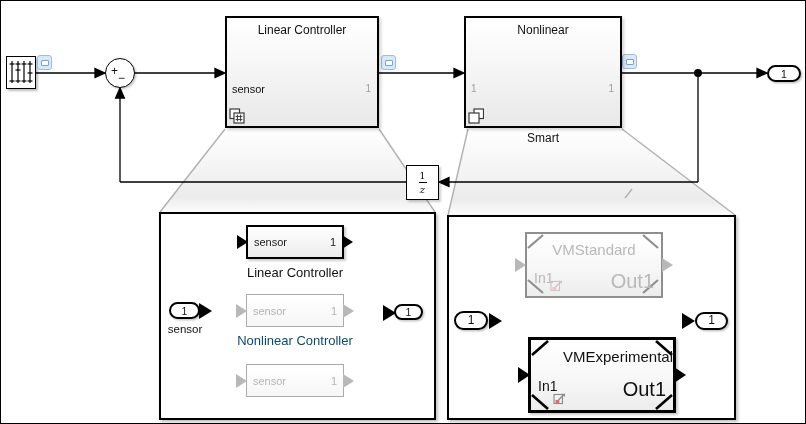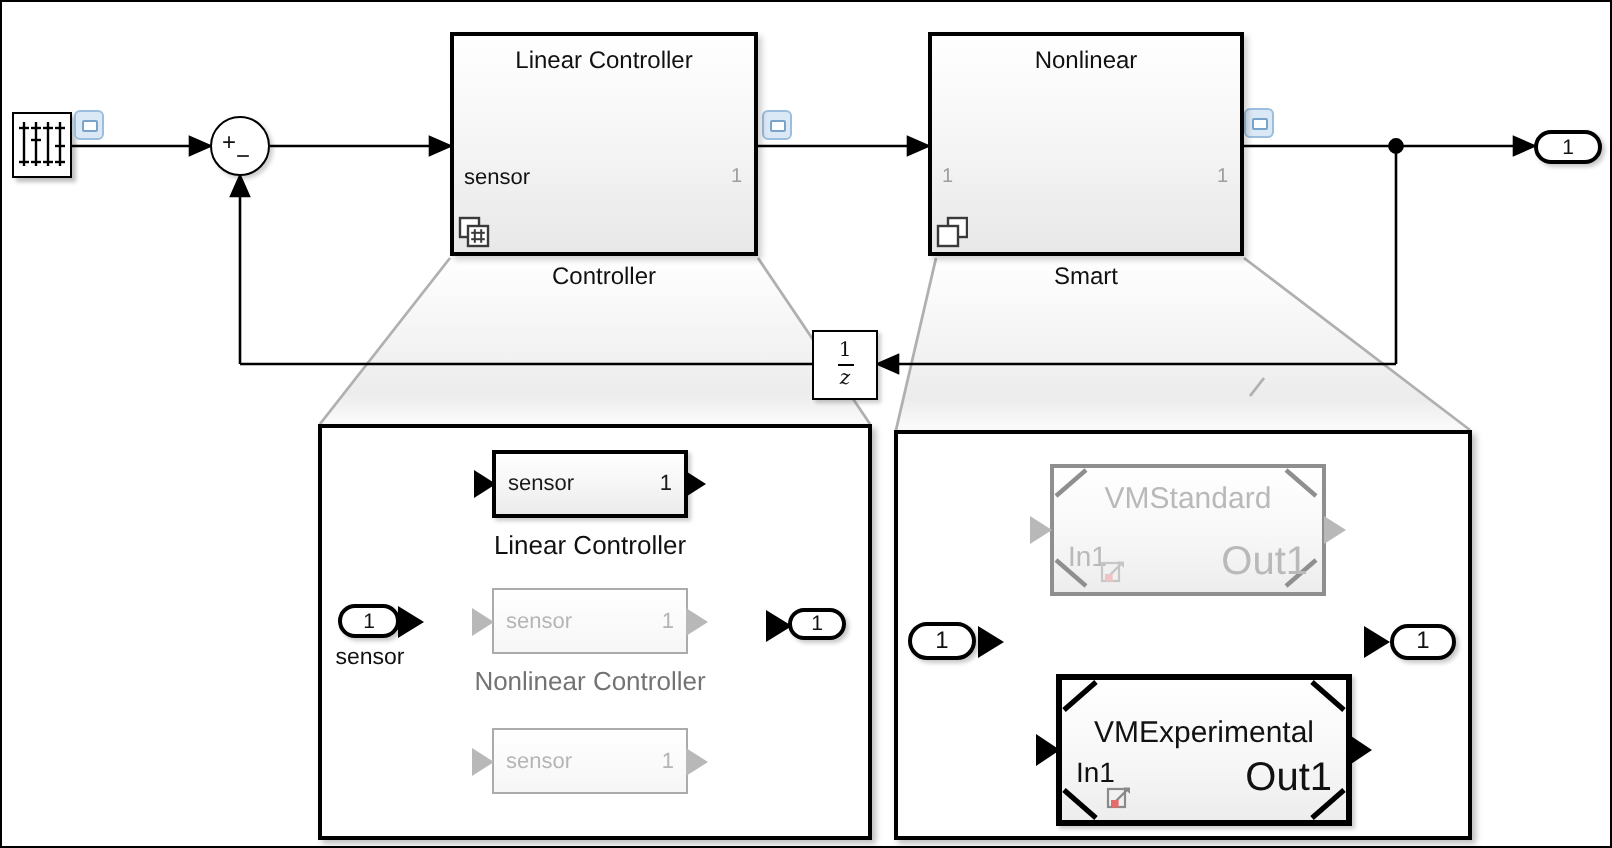--- a/index.html
+++ b/index.html
@@ -43,21 +43,21 @@
   .choice {
     position:absolute; background:linear-gradient(180deg,#ffffff 0%,#f6f6f6 50%,#ebebeb 100%);
     border:2.5px solid #000; box-shadow:1.5px 1.5px 2px rgba(0,0,0,0.2);
   }
   .choice.inactive { border:1.6px solid #ababab; box-shadow:none;
     background:linear-gradient(180deg,#ffffff 0%,#f6f6f6 100%); }
   .choice .in-lbl { position:absolute; left:6px; top:50%; transform:translateY(-50%); font-size:11px; color:#1a1a1a; }
   .choice .out-lbl { position:absolute; right:6px; top:50%; transform:translateY(-50%); font-size:11px; color:#1a1a1a; }
   .choice.inactive .in-lbl, .choice.inactive .out-lbl { color:#b5b5b5; }
   .choice-label { position:absolute; text-align:center; font-size:13px; color:#111; white-space:nowrap; }
-  .choice-label.inactive { color:#737373; }
+  .choice-label.inactive { color:#0c4a6e; }
 
   .mdl {
     position:absolute; background:linear-gradient(180deg,#ffffff 0%,#f7f7f7 55%,#ededed 100%);
     border:3px solid #000; box-shadow:1.5px 1.5px 2px rgba(0,0,0,0.2);
   }
   .mdl.inactive { border:2px solid #8f8f8f; box-shadow:none; }
   .mdl .mtitle { position:absolute; top:7px; left:0; right:0; text-align:center; font-size:15px; color:#111; white-space:nowrap; }
   .mdl .min { position:absolute; left:7px; top:36px; font-size:14px; color:#111; }
   .mdl .mout { position:absolute; right:7px; top:36px; font-size:20px; color:#111; }
   .mdl.inactive .mtitle, .mdl.inactive .min, .mdl.inactive .mout { color:#b9b9b9; }
@@ -190,21 +190,20 @@
       <rect x="1" y="1" width="9.5" height="9.5" fill="#fff" stroke="#3a3a3a" stroke-width="1.2"></rect>
       <rect x="5" y="5" width="10" height="10" fill="#fff" stroke="#3a3a3a" stroke-width="1.2"></rect>
       <g stroke="#3a3a3a" stroke-width="1">
         <line x1="6.6" y1="8.4" x2="13.4" y2="8.4"></line>
           <line x1="6.6" y1="11.6" x2="13.4" y2="11.6"></line>
         <line x1="8.4" y1="6.6" x2="8.4" y2="13.4"></line>
           <line x1="11.6" y1="6.6" x2="11.6" y2="13.4"></line>
       </g>
     </svg>
   </div>
-  <div class="name-label" style="left:224px; top:130px; width:154px;">Controller</div>
 
   <div class="blk" style="left:463px; top:15px; width:158px; height:112px;">
     <span class="title">Nonlinear</span>
     <span class="plabel gray" style="left:5px; top:65px; font-size:10px;">1</span>
     <span class="plabel gray" style="right:6px; top:65px; font-size:10px;">1</span>
     <svg class="badge-svg" style="left:2px; bottom:2px;" width="16" height="16" viewBox="0 0 16 16">
       <rect x="6" y="1" width="9.5" height="9.5" fill="#fff" stroke="#3a3a3a" stroke-width="1.2"></rect>
       <rect x="1" y="5" width="10" height="10" fill="#fff" stroke="#3a3a3a" stroke-width="1.2"></rect>
     </svg>
   </div>
@@ -285,21 +284,21 @@
       <svg width="142" height="70" viewBox="0 0 142 70" style="position:absolute; left:0; top:0;">
         <g stroke="#000" stroke-width="2.6">
           <line x1="17" y1="1" x2="1" y2="15"></line>
             <line x1="125" y1="1" x2="141" y2="15"></line>
           <line x1="1" y1="55" x2="17" y2="69"></line>
             <line x1="125" y1="69" x2="141" y2="55"></line>
         </g>
       </svg>
       <span class="tri" style="left:-13px; top:50%; margin-top:-8px; border-top-width:8px; border-bottom-width:8px; border-left-width:12px;"></span>
       <span class="tri" style="right:-13px; top:50%; margin-top:-8px; border-top-width:8px; border-bottom-width:8px; border-left-width:12px;"></span>
-      <span class="mtitle" style="top:18px;">VMExperimental</span>
+      <span class="mtitle" style="top:8px;text-align:right;">VMExperimental</span>
       <span class="min" style="top:38px;">In1</span>
       <span class="mout" style="top:38px;">Out1</span>
       <svg class="badge-svg" style="left:22px; bottom:5px;" width="13" height="13" viewBox="0 0 13 13">
         <rect x="1" y="2.5" width="8.5" height="9" fill="none" stroke="#8a8a8a" stroke-width="1.1"></rect>
         <line x1="4.5" y1="9" x2="10.5" y2="3" stroke="#8a8a8a" stroke-width="1.2"></line>
         <polygon points="8.8,1.8 12,1.8 12,5" fill="#8a8a8a"></polygon>
         <rect x="2.5" y="8" width="3.8" height="3.8" fill="#e36b6b"></rect>
       </svg>
     </div>
 

